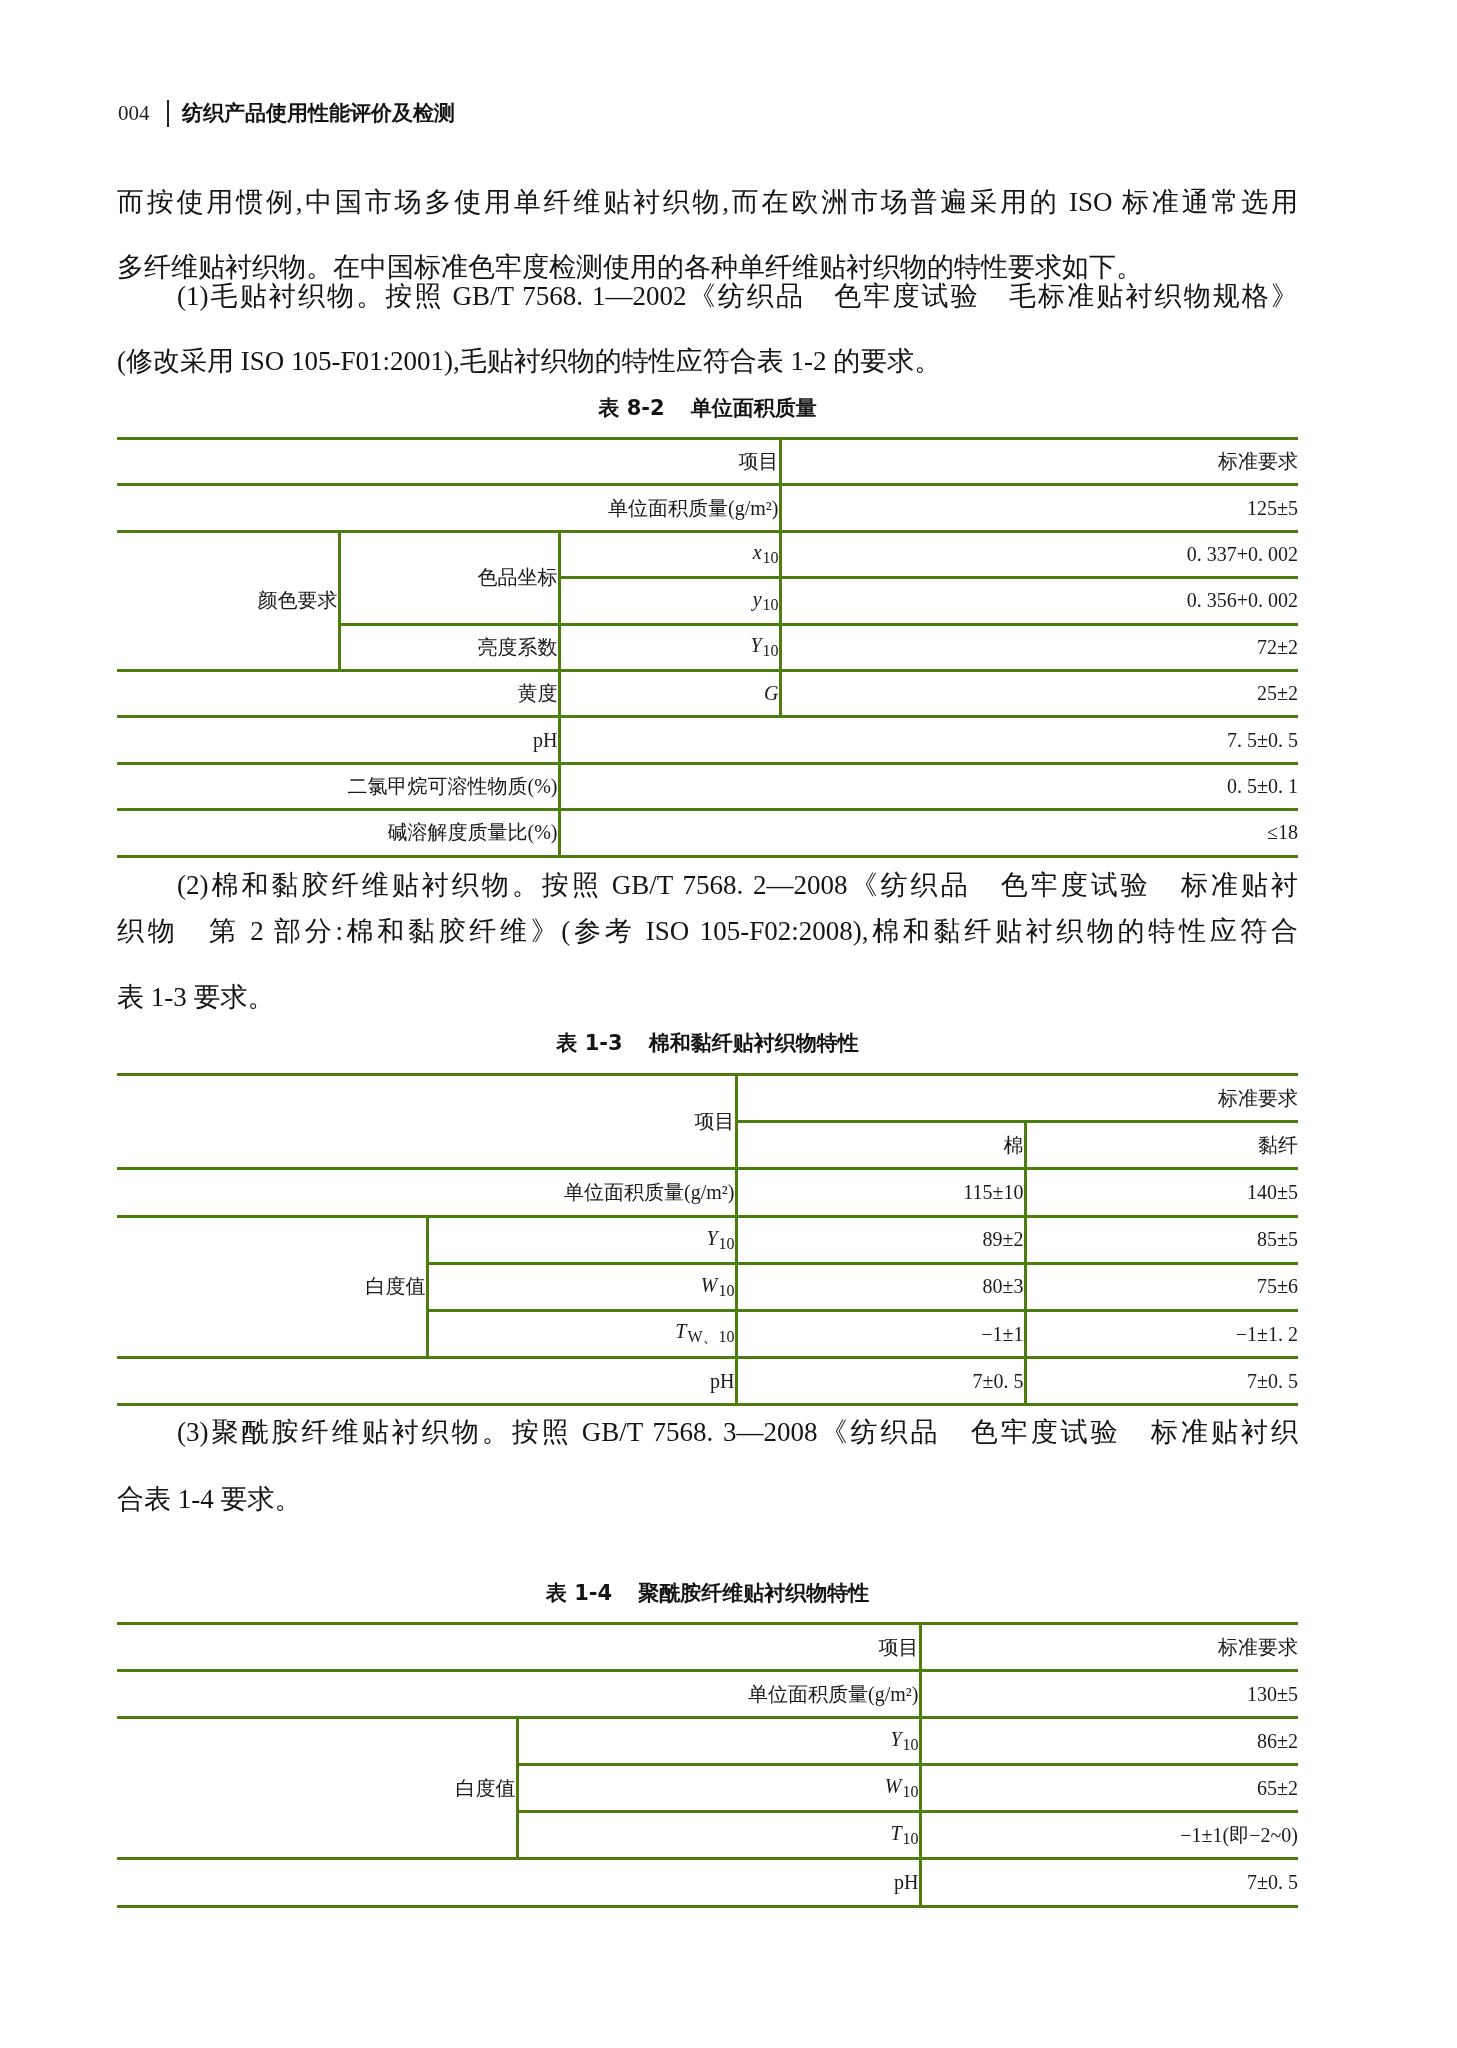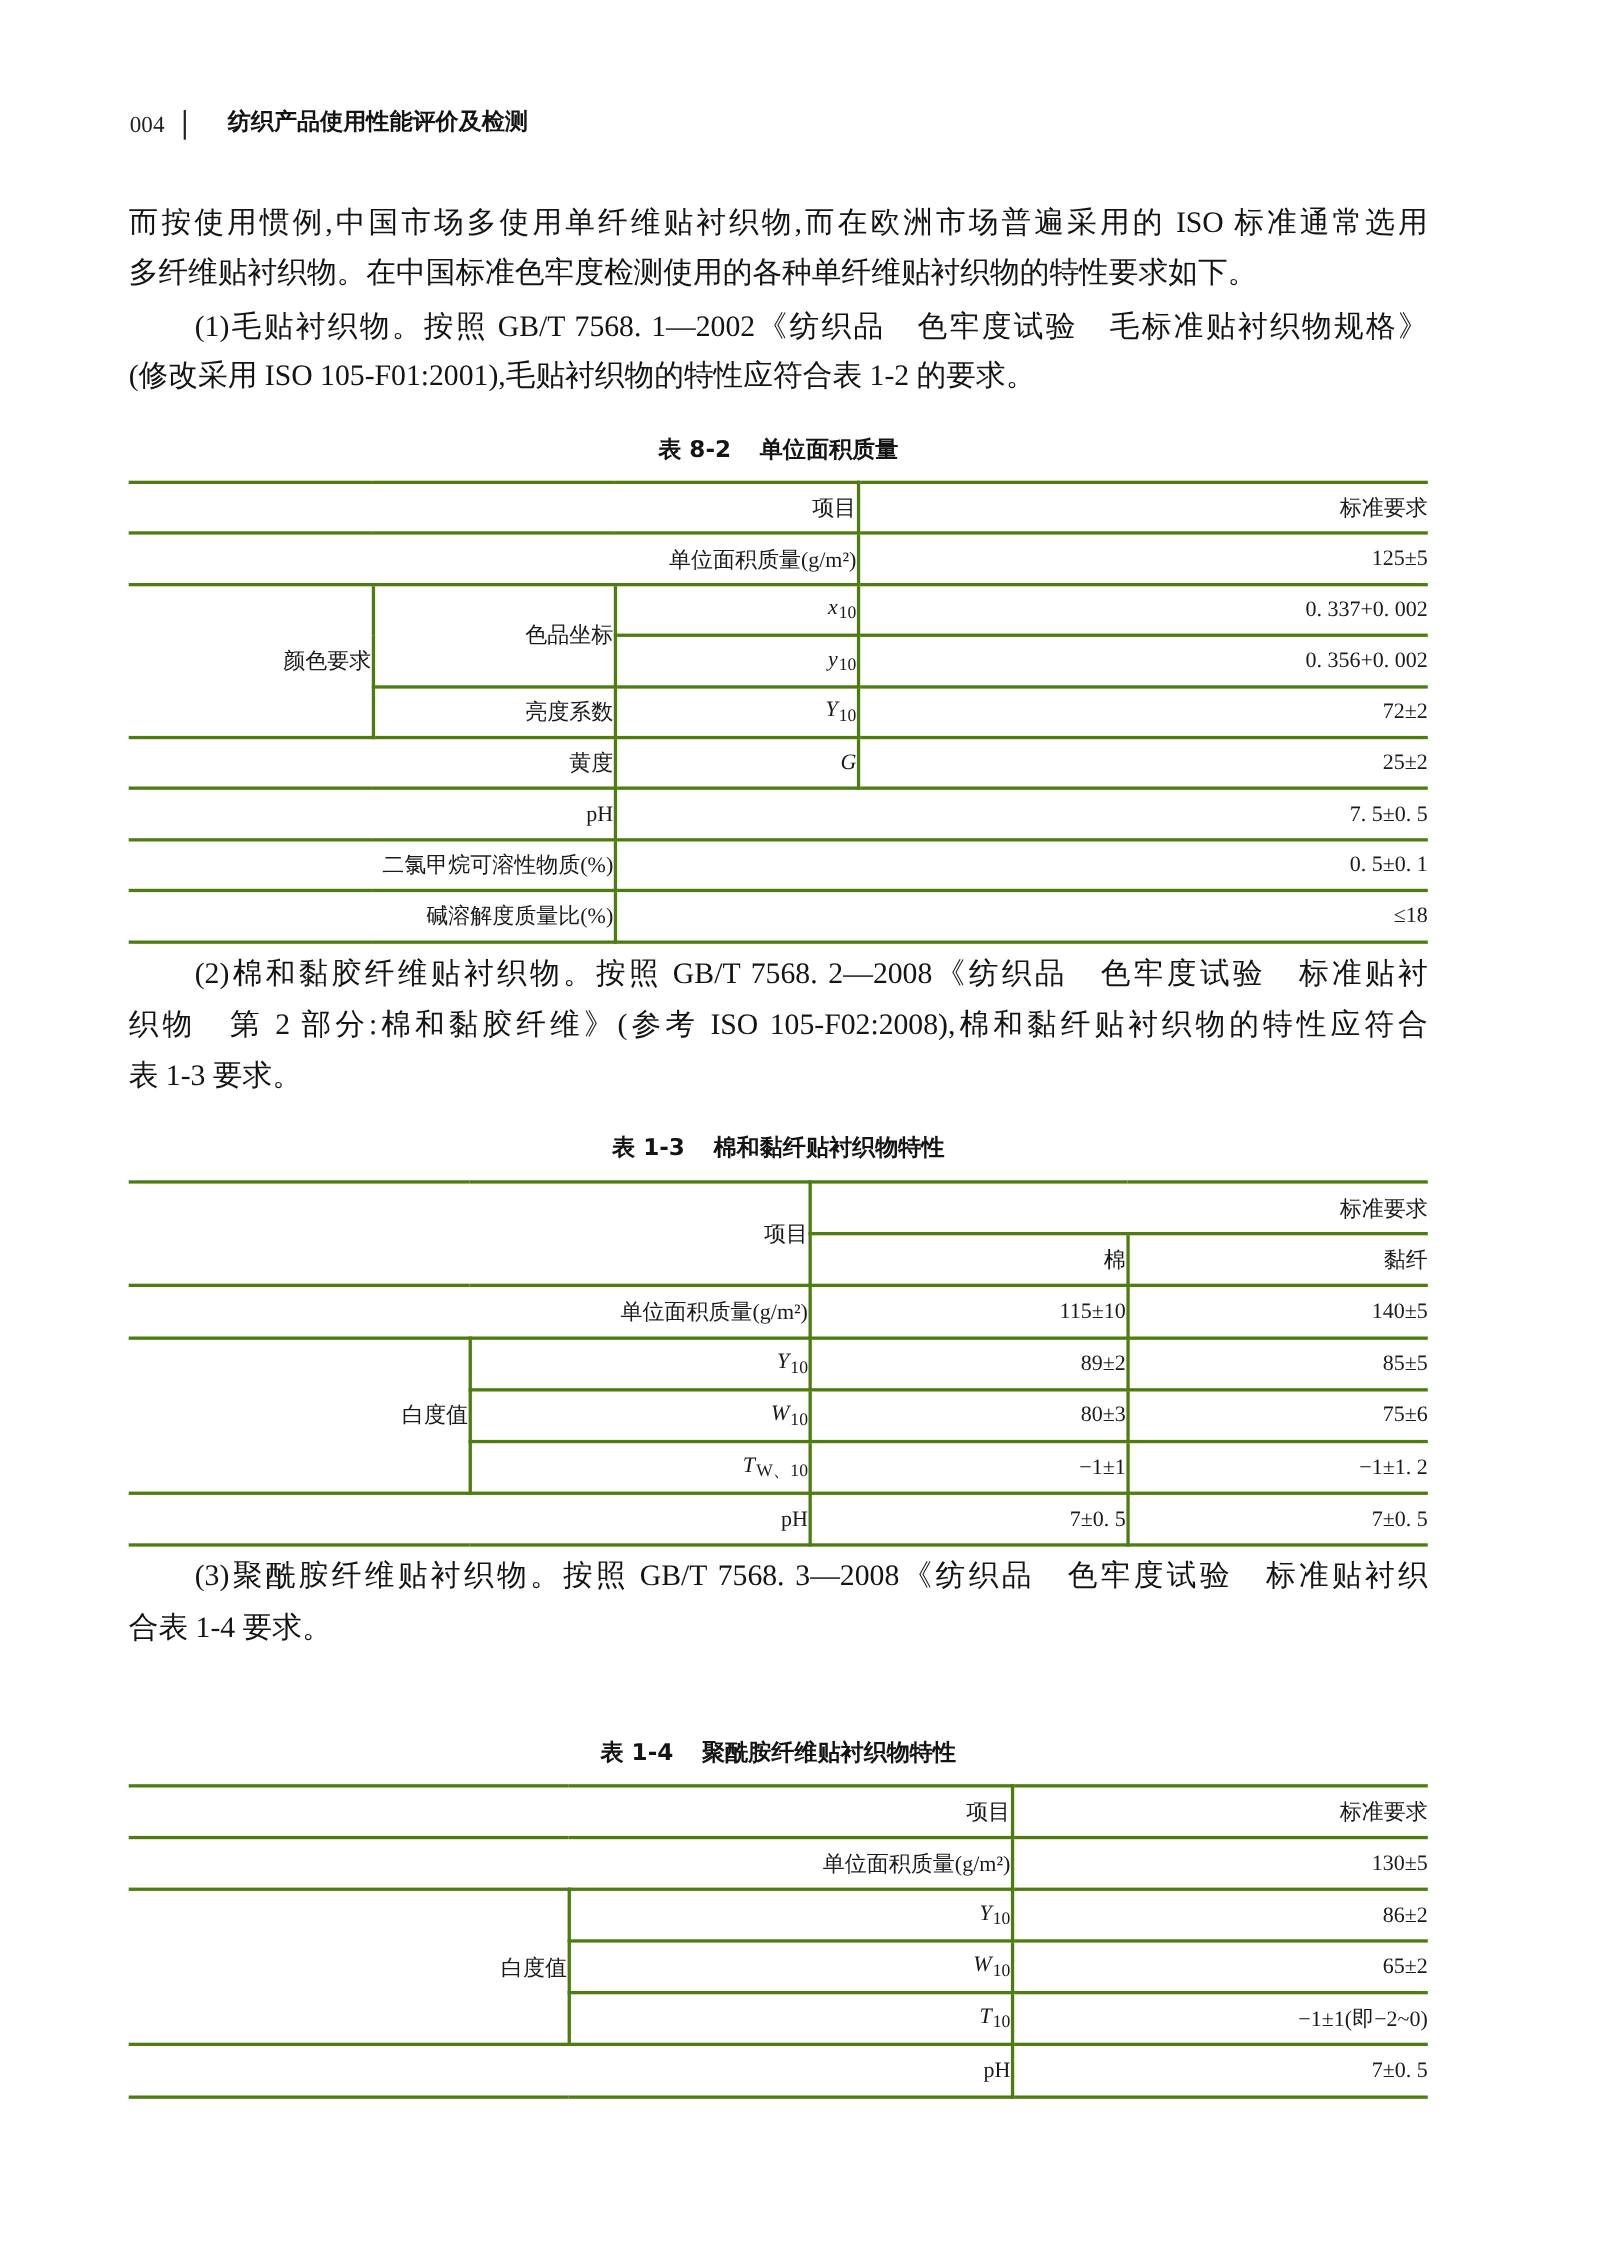--- a/index.html
+++ b/index.html
@@ -4,26 +4,26 @@
   <style>
     html, body { margin: 0; padding: 0; }
     body {
       width: 1457px; height: 2048px; position: relative; overflow: hidden;
       background: #ffffff; color: #141414;
       font-family: "Liberation Serif", "DejaVu Serif", serif;
     }
     .hdr { position: absolute; left: 0; top: 98px; width: 1310px; height: 30px; }
     .pgno { position: absolute; left: 118px; top: 0; font-size: 21px; line-height: 30px; font-family: "Liberation Serif", "DejaVu Serif", serif; color: #222; }
     .hbar { position: absolute; left: 167px; top: 2px; width: 1.5px; height: 27px; background: #222; }
-    .btitle { position: absolute; left: 182px; top: 0; font-size: 21px; line-height: 30px; font-weight: bold; font-family: Liberation Mono, monospace; color: #141414; margin-left: 25px; }
+    .btitle { position: absolute; left: 182px; top: 0; font-size: 21px; line-height: 30px; font-weight: bold; font-family: Liberation Serif, serif; color: #141414; }
 
     .para { position: absolute; left: 117px; width: 1181px; font-size: 27px; }
     .ln { white-space: nowrap; }
     .ln.j { text-align: justify; text-align-last: justify; }
-    .ln.l { text-align: left; text-align-last: left; }
+    .ln.l { text-align: left; text-align-last: left; margin-top: 20px; }
     .ln.ind { padding-left: 60px; }
     #p1 { top: 180px; line-height: 45px; }
     #p2 { top: 274px; line-height: 45px; }
     #p3 { top: 862px; line-height: 46px; }
     #p4 { top: 1409px; line-height: 46.5px; }
 
     .cap {
       position: absolute; left: 117px; width: 1181px; height: 30px; line-height: 30px;
       text-align: center; font-size: 21px; font-weight: bold;
       font-family: "DejaVu Sans", "Liberation Sans", sans-serif;

